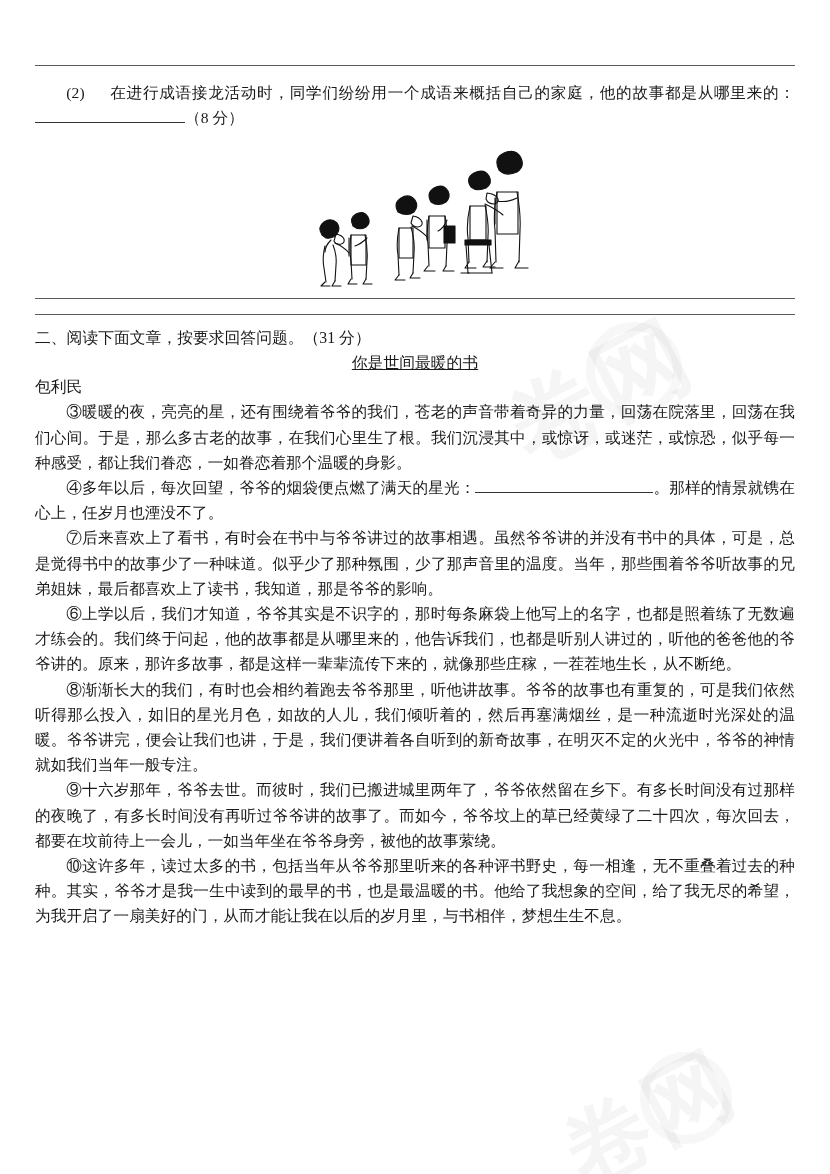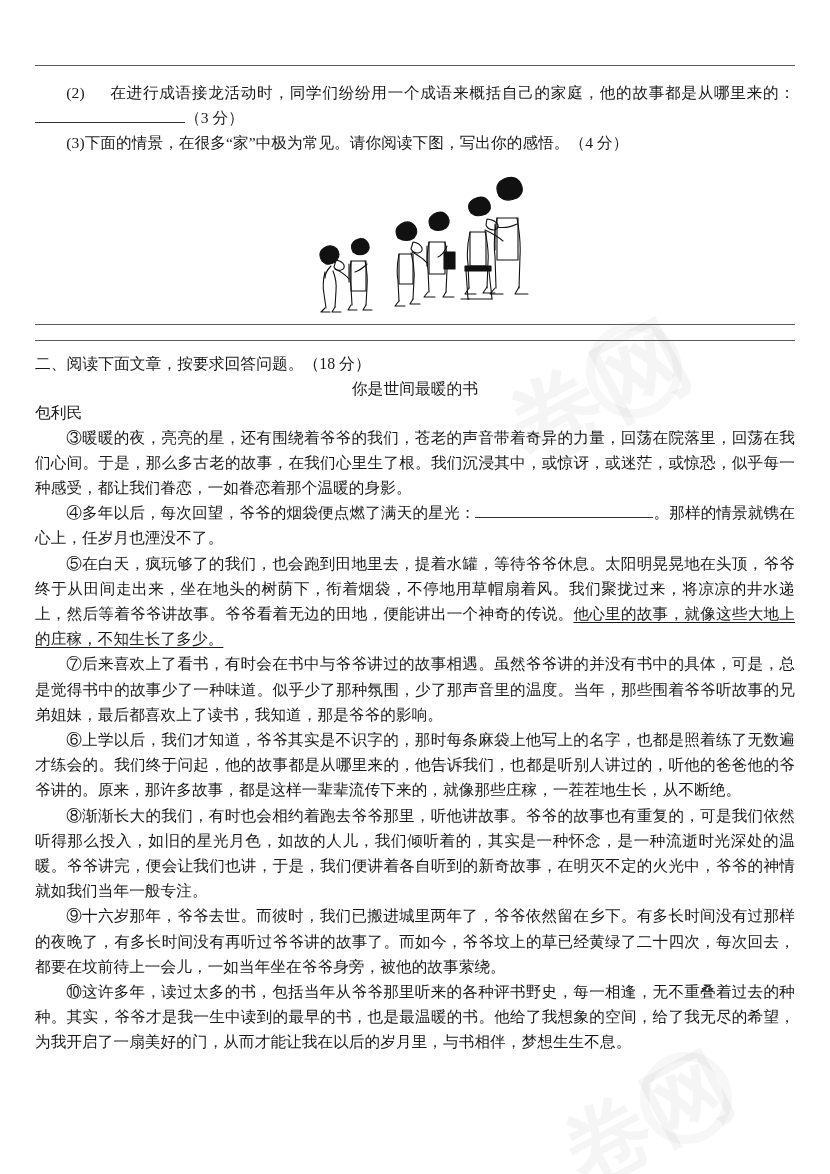--- a/index.html
+++ b/index.html
@@ -99,20 +99,21 @@
     font-size: 15.8px;
     line-height: 26px;
     margin: 0;
     font-weight: normal;
   }
   .article-title {
     text-align: center;
     font-size: 15.8px;
     line-height: 24px;
     margin: 0;
+    text-decoration: underline;
   }
   .article-author {
     text-align: left;
     font-size: 15.8px;
     line-height: 24px;
     margin: 0;
   }
   .spacer-10 { height: 10px; }
   .spacer-14 { height: 14px; }
 </style>
@@ -128,23 +129,22 @@
 
 <div class="page">
   <div class="content">
 
     <div style="height:65px"></div>
 
     <div class="answer-rule"></div>
 
     <div class="spacer-14"></div>
 
-    <p class="para"><span style="display:inline-block;width:2em"></span><span>(2)</span><span style="display:inline-block;width:1.6em"></span><span>在进行成语接龙活动时，同学们纷纷用一个成语来概括自己的家庭，他的故事都是从哪里来的：</span><span class="blank-inline blank-sm"></span><span>（3 分）</span></p>
-
-    <p class="para indent"><span>(3)</span><span>下面的情景，在很多“家”中极为常见。请你阅读下图，写出你的感悟。（4 分）</span></p>
+    <p class="para"><span style="display:inline-block;width:2em"></span><span>(2)</span><span style="display:inline-block;width:1.6em"></span><span>在进行成语接龙活动时，同学们纷纷用一个成语来概括自己的家庭，他的故事都是从哪里来的：</span><span class="blank-inline blank-sm"></span><span>（8 分）</span></p>
+
 
     <div class="illustration-wrap">
       <svg class="illustration" width="240" height="148" viewBox="0 0 240 148">
         <g fill="#111" stroke="#111" stroke-width="1.1" stroke-linecap="round" stroke-linejoin="round">
 
           <path d="M27,95 q-5,-8 2,-13 q7,-5 13,1 q4,5 0,11 q-4,5 -11,4 z" fill="#111"></path>
           <path d="M41,94 q6,1 8,5 q1,4 -3,5 q-5,1 -7,-3 z" fill="none"></path>
           <path d="M30,106 q-3,12 -1,22 l2,14" fill="none"></path>
           <path d="M38,105 q4,10 3,20 l-1,16" fill="none"></path>
           <path d="M30,142 l-4,4 l9,0" fill="none"></path>
@@ -208,37 +208,36 @@
     </div>
 
     <div class="spacer-10"></div>
 
     <div class="answer-rule"></div>
     <div style="height:15px"></div>
     <div class="answer-rule"></div>
 
     <div class="spacer-10"></div>
 
-    <p class="section-head">二、阅读下面文章，按要求回答问题。（18 分）</p>
+    <p class="section-head">二、阅读下面文章，按要求回答问题。（31 分）</p>
 
     <p class="article-title">你是世间最暖的书</p>
     <p class="article-author">包利民</p>
 
 
 
     <p class="para indent"><span>③</span><span>暖暖的夜，亮亮的星，还有围绕着爷爷的我们，苍老的声音带着奇异的力量，回荡在院落里，回荡在我们心间。于是，那么多古老的故事，在我们心里生了根。我们沉浸其中，或惊讶，或迷茫，或惊恐，似乎每一种感受，都让我们眷恋，一如眷恋着那个温暖的身影。</span></p>
 
     <p class="para indent"><span>④</span><span>多年以后，每次回望，爷爷的烟袋便点燃了满天的星光：</span><span class="blank-inline blank-md"></span><span>。那样的情景就镌在心上，任岁月也湮没不了。</span></p>
 
-    <p class="para indent"><span>⑤</span><span>在白天，疯玩够了的我们，也会跑到田地里去，提着水罐，等待爷爷休息。太阳明晃晃地在头顶，爷爷终于从田间走出来，坐在地头的树荫下，衔着烟袋，不停地用草帽扇着风。我们聚拢过来，将凉凉的井水递上，然后等着爷爷讲故事。爷爷看着无边的田地，便能讲出一个神奇的传说。</span><span class="u-sentence">他心里的故事，就像这些大地上的庄稼，不知生长了多少。</span></p>
 
     <p class="para indent"><span>⑦</span><span>后来喜欢上了看书，有时会在书中与爷爷讲过的故事相遇。虽然爷爷讲的并没有书中的具体，可是，总是觉得书中的故事少了一种味道。似乎少了那种氛围，少了那声音里的温度。当年，那些围着爷爷听故事的兄弟姐妹，最后都喜欢上了读书，我知道，那是爷爷的影响。</span></p>
 
     <p class="para indent"><span>⑥</span><span>上学以后，我们才知道，爷爷其实是不识字的，那时每条麻袋上他写上的名字，也都是照着练了无数遍才练会的。我们终于问起，他的故事都是从哪里来的，他告诉我们，也都是听别人讲过的，听他的爸爸他的爷爷讲的。原来，那许多故事，都是这样一辈辈流传下来的，就像那些庄稼，一茬茬地生长，从不断绝。</span></p>
 
-    <p class="para indent"><span>⑧</span><span>渐渐长大的我们，有时也会相约着跑去爷爷那里，听他讲故事。爷爷的故事也有重复的，可是我们依然听得那么投入，如旧的星光月色，如故的人儿，我们倾听着的，其实是一种怀念，是一种流逝时光深处的温暖。爷爷讲完，便会让我们也讲，于是，我们便讲着各自听到的新奇故事，在明灭不定的火光中，爷爷的神情就如我们当年一般专注。</span></p>
+    <p class="para indent"><span>⑧</span><span>渐渐长大的我们，有时也会相约着跑去爷爷那里，听他讲故事。爷爷的故事也有重复的，可是我们依然听得那么投入，如旧的星光月色，如故的人儿，我们倾听着的，然后再塞满烟丝，是一种流逝时光深处的温暖。爷爷讲完，便会让我们也讲，于是，我们便讲着各自听到的新奇故事，在明灭不定的火光中，爷爷的神情就如我们当年一般专注。</span></p>
 
     <p class="para indent"><span>⑨</span><span>十六岁那年，爷爷去世。而彼时，我们已搬进城里两年了，爷爷依然留在乡下。有多长时间没有过那样的夜晚了，有多长时间没有再听过爷爷讲的故事了。而如今，爷爷坟上的草已经黄绿了二十四次，每次回去，都要在坟前待上一会儿，一如当年坐在爷爷身旁，被他的故事萦绕。</span></p>
 
     <p class="para indent"><span>⑩</span><span>这许多年，读过太多的书，包括当年从爷爷那里听来的各种评书野史，每一相逢，无不重叠着过去的种种。其实，爷爷才是我一生中读到的最早的书，也是最温暖的书。他给了我想象的空间，给了我无尽的希望，为我开启了一扇美好的门，从而才能让我在以后的岁月里，与书相伴，梦想生生不息。</span></p>
 
   </div>
 </div>
 
 </body></html>

